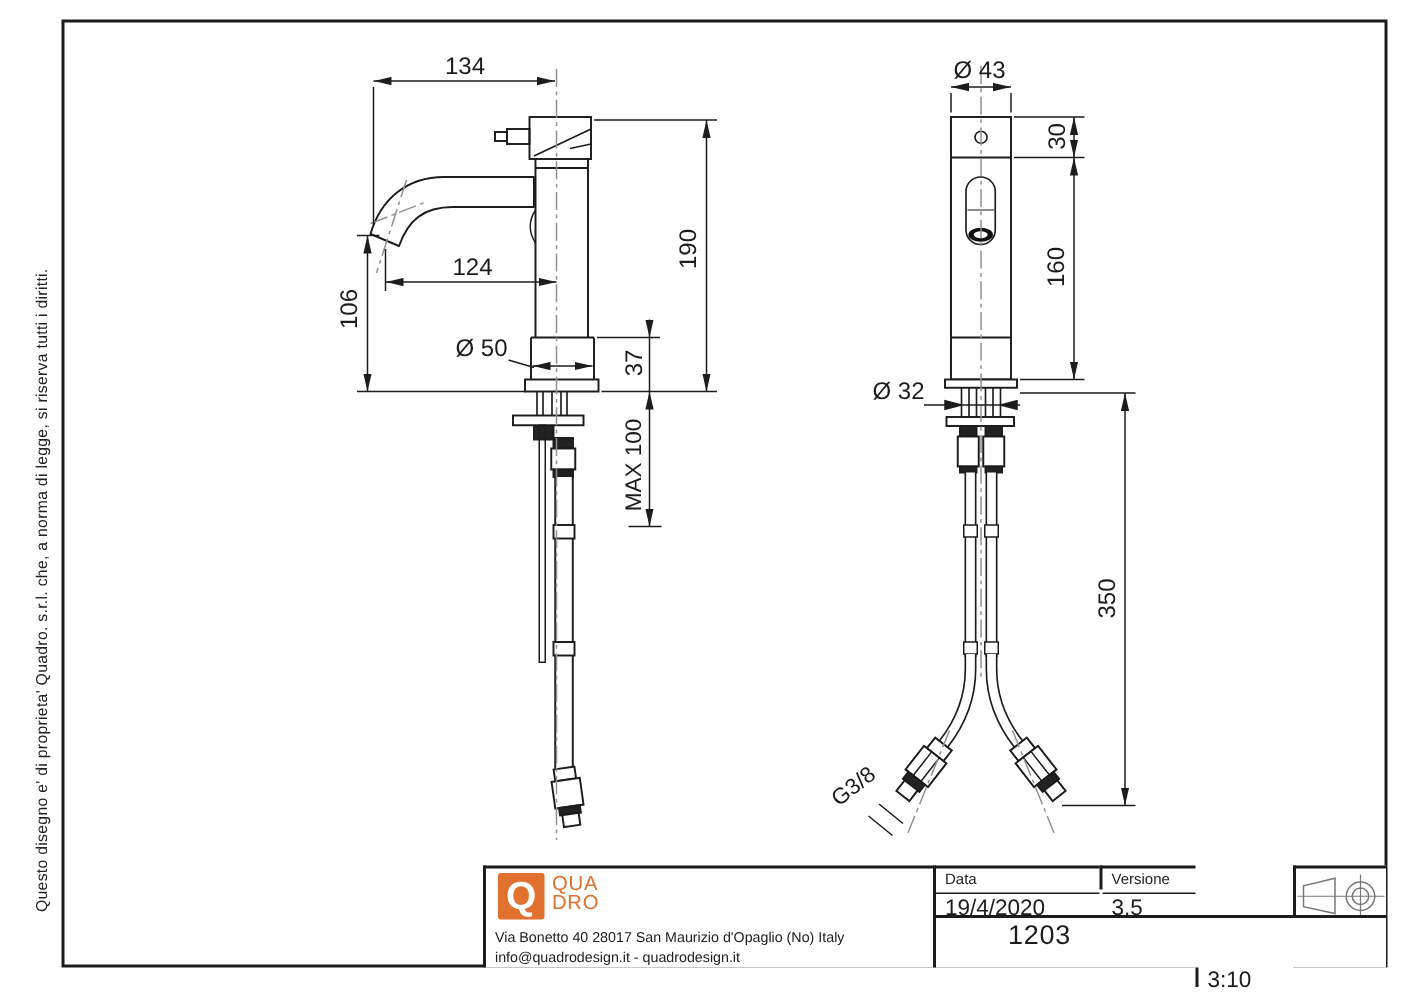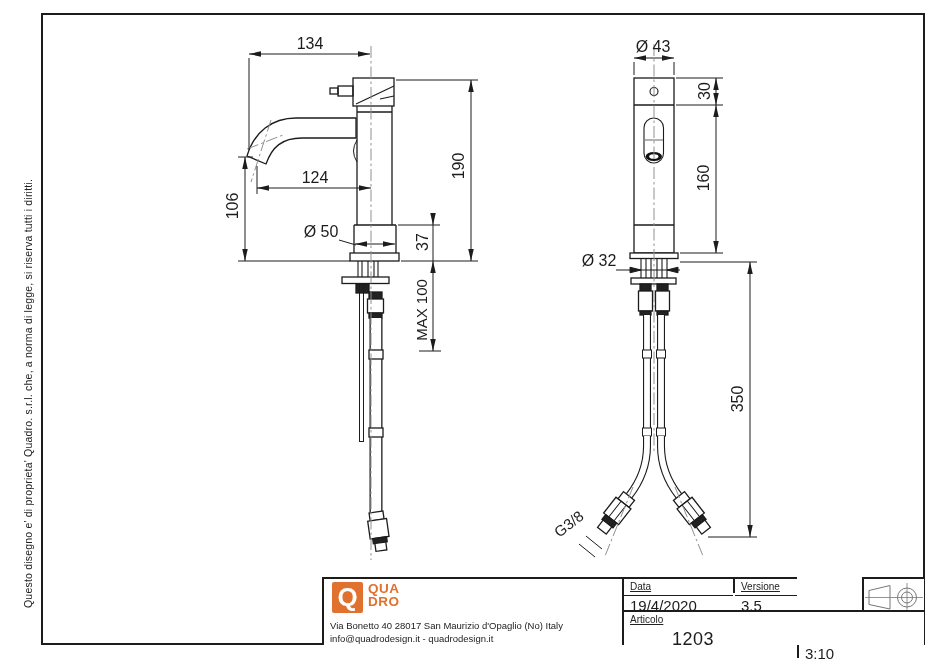--- a/index.html
+++ b/index.html
@@ -16,30 +16,30 @@
   
   .tb-cell{position:absolute;box-sizing:border-box;border-left:2px solid #1c1c1c;
            border-top:2px solid #1c1c1c;background:#fff;}
   #tb-left{left:322px;top:577px;width:300px;height:68px;}
   #tb-data{left:622px;top:577px;width:111px;height:33px;}
   #tb-vers{left:733px;top:577px;width:64px;height:16px;}
   #tb-scala{left:797px;top:577px;width:65px;height:33px;margin-top:48px;}
   #tb-sym{left:862px;top:577px;width:62px;height:33px;}
   #tb-art{left:622px;top:610px;width:302px;height:35px;}
   .tb-label{font-size:10px;color:#222;padding:2px 0 0 6px;height:14px;
-            border-bottom:1.5px solid #1c1c1c;text-decoration:underline;}
+            border-bottom:1.5px solid #1c1c1c;}
   .tb-label.noline{border-bottom:none;}
   .tb-value{font-size:15px;padding:1px 0 0 6px;}
   #tb-art .tb-value{font-size:18px;letter-spacing:.5px;padding-left:48px;}
   
   .logo-mark{position:absolute;left:8px;top:3px;width:31px;height:31px;
              background:#E0712F;color:#fff;font-weight:bold;font-size:26px;
              line-height:31px;text-align:center;border-radius:2px;}
   .logo-word{position:absolute;left:44px;top:3px;color:#E0712F;font-size:13.5px;
-             font-weight:700;line-height:13px;letter-spacing:.5px;}
+             font-weight:400;line-height:13px;letter-spacing:.5px;}
   .addr{position:absolute;left:6px;top:41px;font-size:9.5px;line-height:12.5px;color:#222;}
 </style>
 </head>
 <body>
 
 <div id="page">
 
   <div class="frame"></div>
   <div class="note">Questo disegno e' di proprieta' Quadro. s.r.l. che, a norma di legge, si riserva tutti i diritti.</div>
 
@@ -232,17 +232,16 @@
         <path d="M5,11.5 L5,25.5 L26,30 L26,6.5 Z"></path>
         <circle cx="43" cy="18.5" r="9.5"></circle>
         <circle cx="43" cy="18.5" r="5.5"></circle>
         <path d="M1,18.5 H59" stroke-width="0.8"></path>
         <path d="M43,4 V31" stroke-width="0.8"></path>
       </g>
     </svg>
   </div>
 
   <div class="tb-cell" id="tb-art">
-    <div class="tb-label noline">Articolo</div>
     <div class="tb-value">1203</div>
   </div>
 
 </div>
 
 </body></html>

